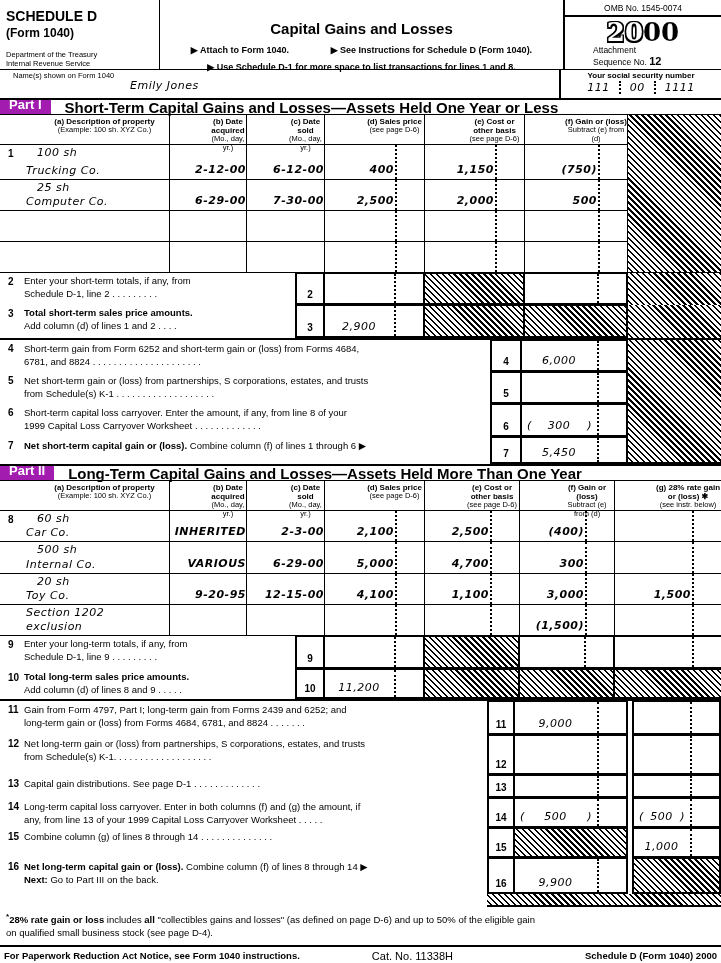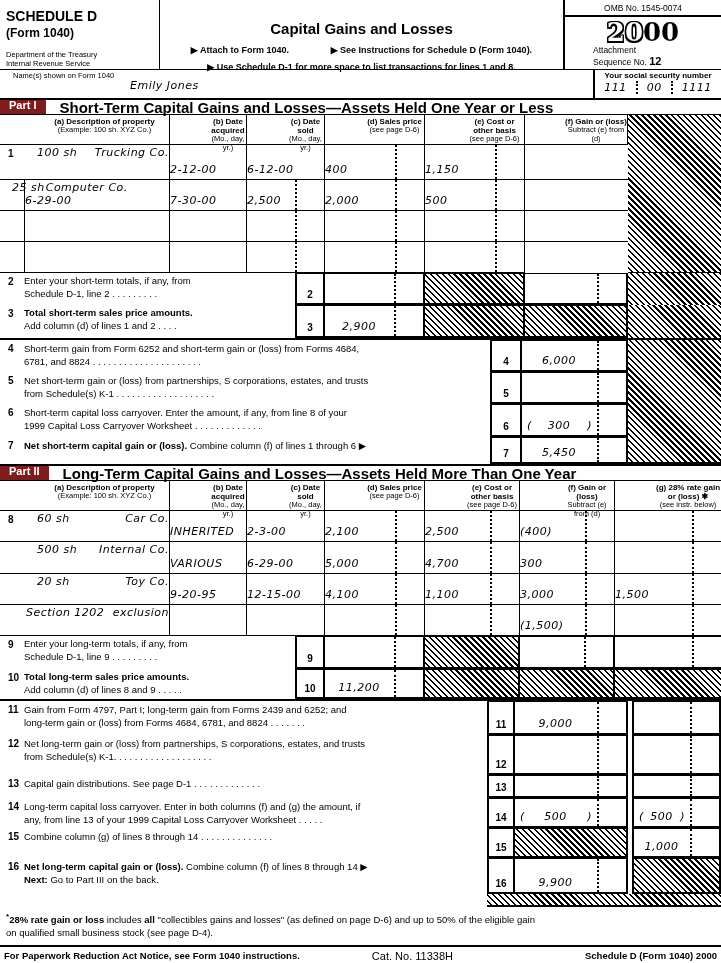--- a/index.html
+++ b/index.html
@@ -28,43 +28,43 @@
   .year { font-size: 26px; font-weight: bold; line-height: 1; padding-top: 2px; font-family: "DejaVu Serif", serif; }
   .year-out { color: #fff; text-shadow: -1.5px -1.5px 0 #000, 1.5px -1.5px 0 #000, -1.5px 1.5px 0 #000, 1.5px 1.5px 0 #000, 0 1.5px 0 #000, 0 -1.5px 0 #000, 1.5px 0 0 #000, -1.5px 0 0 #000; }
   .attach { font-size: 8.5px; text-align: left; padding-left: 28px; line-height: 1.2; }
   .attach b { font-size: 11px; }
 
   
   .namerow { display: flex; height: 28px; }
   .name-left { flex: 1; position: relative; }
   .name-label { font-size: 7.5px; position: absolute; top: 1px; left: 13px; }
   .name-value { position: absolute; top: 9px; left: 130px; }
-  .ssnbox { width: 128px; border-left: 2px solid #000; text-align: center; }
+  .ssnbox { width: 162px; border-left: 2px solid #000; text-align: center; }
   .ssn-label { font-size: 8px; font-weight: bold; padding-top: 1px; }
   .ssn-val { display: flex; justify-content: center; align-items: center; margin-top: 1px; }
   .ssn-sep { border-left: 2px dotted #000; height: 13px; margin: 0 9px; }
 
   
   .pbar { display: flex; align-items: center; border-top: 2.5px solid #000; height: 16px; }
-  .pbadge { background: #7f1d1d; color: #fff; font-weight: bold; font-size: 11px; padding: 1px 9px 6px; height: 100%; display:flex; align-items:center; }
+  .pbadge { background: #a21caf; color: #fff; font-weight: bold; font-size: 13px; padding: 1px 9px 6px; height: 100%; display:flex; align-items:center; }
   .ptitle { font-weight: bold; font-size: 15px; margin-left: 14px; }
 
   
   .grid { display: grid; font-size: 9.5px; }
   .t1 { grid-template-columns: 25px 145px 77px 78px 100px 100px 103px 93px; grid-template-rows: 30px 35px 31px 31px 31px; border-top: 1px solid #000; }
   .t2 { grid-template-columns: 25px 145px 77px 78px 100px 95px 95px 106px; grid-template-rows: 30px 31px 32px 31px 31px; }
   .hc { border-bottom: 1px solid #000; border-right: 1px solid #000; text-align: center; font-size: 8px; padding-top: 2px; line-height: 1.15; padding-left: 40px; }
   .hc .sub { font-size: 7.5px; font-weight: normal; }
   .hc b { font-size: 8px; }
   .ca { grid-column: 1 / 3; }
   .numc { border-bottom: 1px solid #000; font-weight: bold; font-size: 10px; padding: 3px 0 0 8px; }
-  .desc { border-bottom: 1px solid #000; border-right: 1px solid #000; display: flex; justify-content: space-between; padding: 1px 0 2px; }
+  .desc { border-bottom: 1px solid #000; border-right: 1px solid #000; display: flex; flex-direction: column; justify-content: space-between; padding: 1px 0 2px; }
   .desc .l1 { padding-left: 12px; }
   .desc .l2 { padding-left: 1px; }
-  .cell { border-bottom: 1px solid #000; border-right: 1px solid #000; display: flex; align-items: flex-end; justify-content: flex-start; padding-bottom: 3px; position: relative; }
+  .cell { border-bottom: 1px solid #000; border-right: 1px solid #000; display: flex; align-items: flex-end; justify-content: flex-end; padding-bottom: 3px; position: relative; font-weight: bold; }
   .money::after { content: ""; position: absolute; top: 0; bottom: 0; right: 27px; border-left: 2px dotted #000; }
   .money .entry { margin-right: 30px; }
   .hatchcol { grid-column: 8; grid-row: 1 / 6; border-bottom: 1px solid #000; }
 
   
   .trow { display: grid; font-size: 9.5px; }
   .trow-p1 { grid-template-columns: 295px 30px 100px 100px 103px 93px; }
   .trow-p2 { grid-template-columns: 295px 30px 100px 95px 95px 106px; }
   .ttext { padding: 2px 6px 0 24px; text-align: justify; line-height: 1.35; }
   .ttext .ln { position: absolute; left: 8px; font-weight: bold; font-size: 10px; }
@@ -187,20 +187,23 @@
       </div>
     <div class="cell">
         <span class="entry">6-12-00</span>
       </div>
     <div class="cell money">
         <span class="entry">400</span>
       </div>
     <div class="cell money">
         <span class="entry">1,150</span>
       </div>
+    <div class="cell money">
+        <span class="entry">(750)</span>
+      </div>
 
     <div class="numc"></div>
     <div class="desc">
       <span class="l1 entry">25 sh</span>
       <span class="l2 entry">Computer Co.</span>
     </div>
     <div class="cell">
         <span class="entry">6-29-00</span>
       </div>
     <div class="cell">

